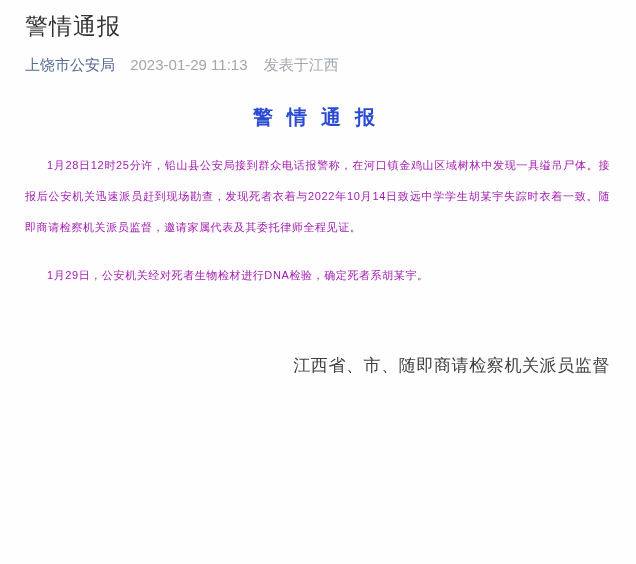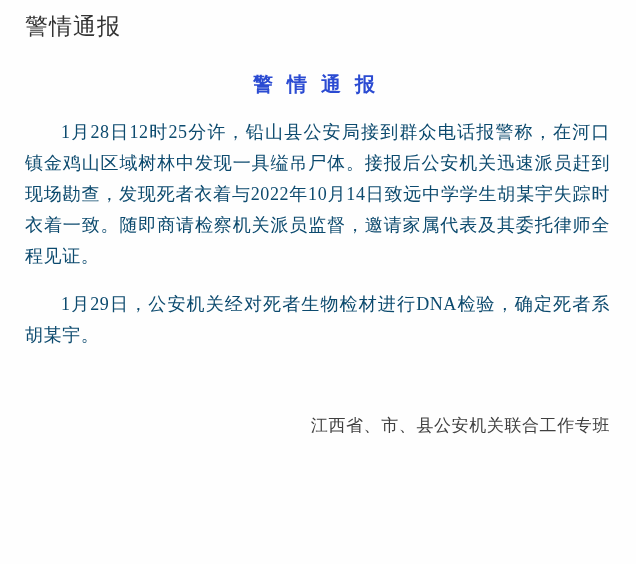--- a/index.html
+++ b/index.html
@@ -47,49 +47,53 @@
     font-weight: 700;
     color: #2b4bd2;
     letter-spacing: 14px;
     text-indent: 7px;
     line-height: 1.2;
   }
   .body-copy {
     margin-top: 21px;
   }
   .body-copy p {
-    font-size: 18px;
+    font-size: 11px;
     line-height: 31px;
-    color: #0c4a6e;
+    color: #a21caf;
     letter-spacing: 0.6px;
     text-indent: 2em;
     text-align: justify;
     margin-bottom: 17px;
-    font-family: Liberation Serif, serif;
   }
   .body-copy p:nth-child(2) { margin-bottom: 8px; }
   .signature {
     margin-top: 59px;
     text-align: right;
     font-size: 17px;
     line-height: 31px;
     color: #3f3f3f;
     letter-spacing: 0.6px;
   }
 </style>
 </head>
 <body>
 
 <div class="page">
 
   <h1 class="article-title">警情通报</h1>
 
+  <div class="meta-line">
+    <span class="account-name">上饶市公安局</span>
+    <span class="publish-time">2023-01-29 11:13</span>
+    <span class="publish-location">发表于江西</span>
+  </div>
 
   <div class="doc-title">警情通报</div>
 
   <div class="body-copy">
     <p>1月28日12时25分许，铅山县公安局接到群众电话报警称，在河口镇金鸡山区域树林中发现一具缢吊尸体。接报后公安机关迅速派员赶到现场勘查，发现死者衣着与2022年10月14日致远中学学生胡某宇失踪时衣着一致。随即商请检察机关派员监督，邀请家属代表及其委托律师全程见证。</p>
     <p>1月29日，公安机关经对死者生物检材进行DNA检验，确定死者系胡某宇。</p>
   </div>
 
-  <div class="signature">江西省、市、县公安机关联合工作专班</div>
+  <div class="signature">江西省、市、随即商请检察机关派员监督</div>
 
 </div>
 
 </body></html>

